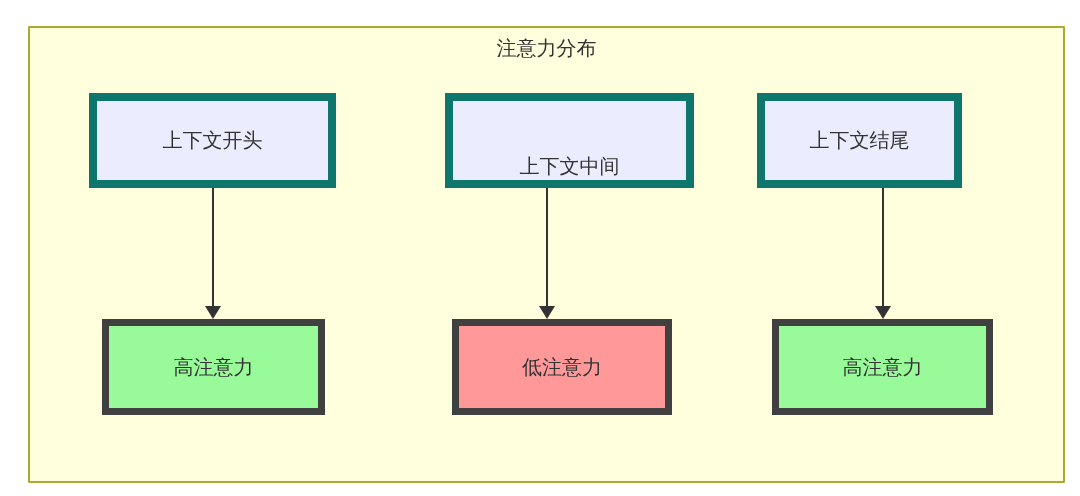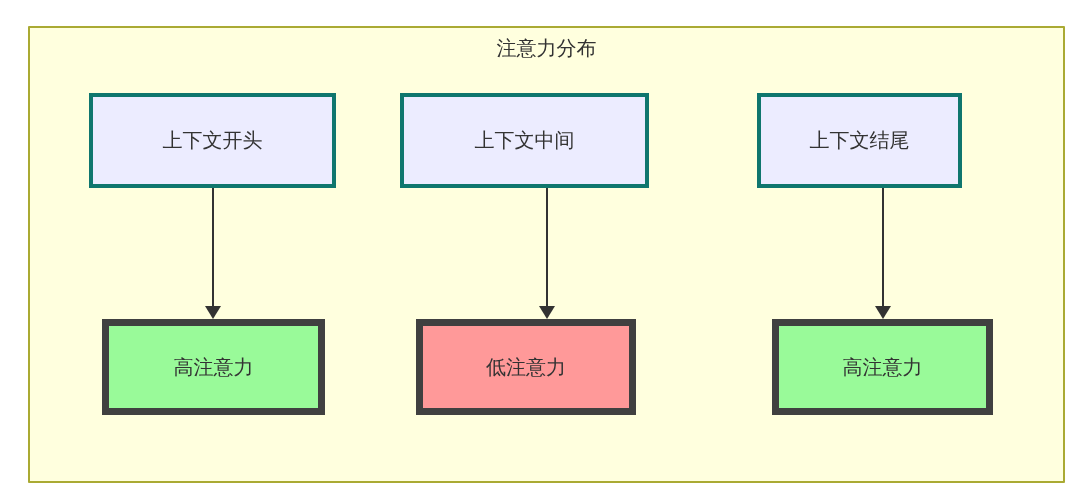--- a/index.html
+++ b/index.html
@@ -38,34 +38,34 @@
     align-items: center;
     justify-content: center;
     font-size: 20px;
     color: #333333;
     text-align: center;
   }
   .node-top {
     top: 93px;
     height: 95px;
     background: #ececff;
-    border: 4px solid #0f766e;
+    border: 8px solid #0f766e;
   }
   .node-bottom {
     top: 319px;
     height: 96px;
     border: 7px solid #404040;
   }
   .node-bottom[data-type="high"] { background: #99fa99; }
   .node-bottom[data-type="low"]  { background: #ff9999; }
   .pos-t1 { left: 89px;  width: 247px; }
-  .pos-t2 { left: 400px; width: 249px; }
+  .pos-t2 { left: 445px; width: 249px; align-items: flex-end; }
   .pos-t3 { left: 757px; width: 205px; }
   .pos-b1 { left: 102px; width: 223px; }
-  .pos-b2 { left: 416px; width: 220px; }
+  .pos-b2 { left: 452px; width: 220px; }
   .pos-b3 { left: 772px; width: 221px; }
   .arrow-line {
     position: absolute;
     top: 188px;
     height: 119px;
     width: 2px;
     background: #333333;
   }
   .pos-a1 { left: 212px; }
   .pos-a2 { left: 546px; }

